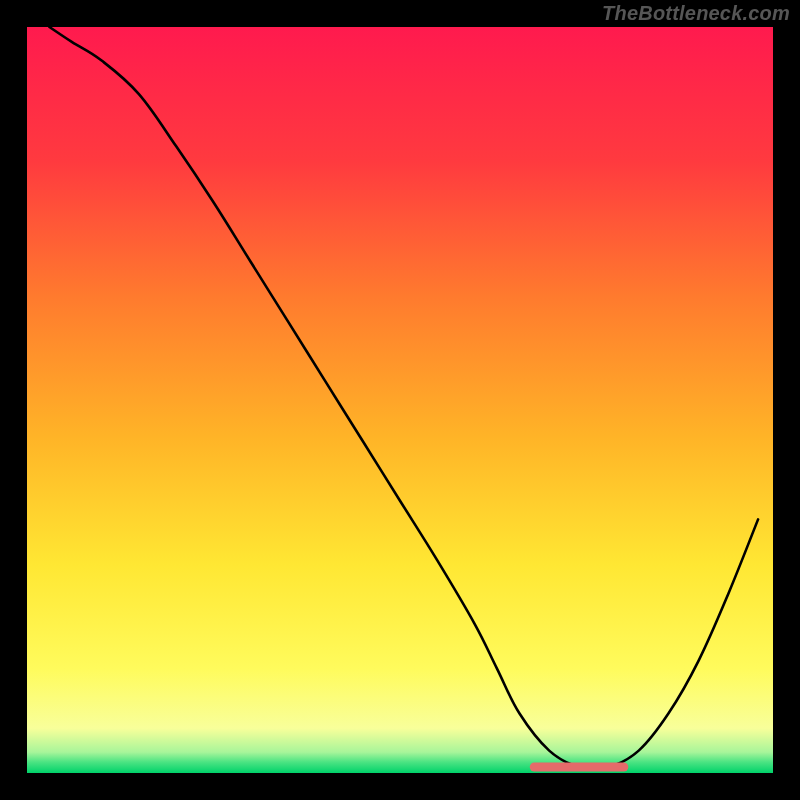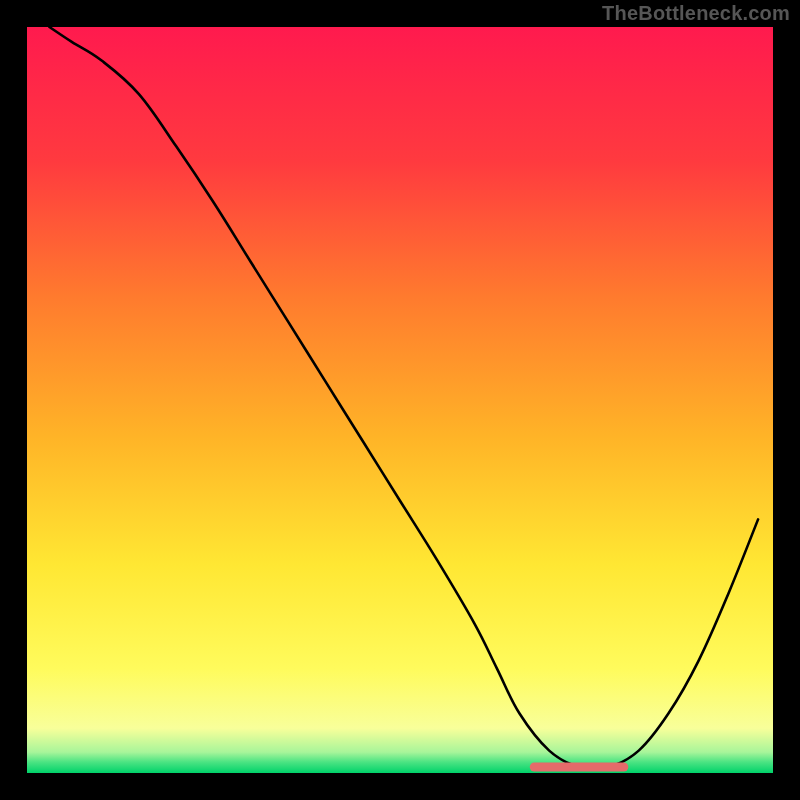--- a/index.html
+++ b/index.html
@@ -19,20 +19,21 @@
   .watermark {
     position: absolute;
     top: 2px;
     right: 10px;
     font-family: Arial, Helvetica, sans-serif;
     font-size: 20px;
     font-weight: 600;
     color: #565656;
     letter-spacing: 0.2px;
     user-select: none;
+    font-style: italic;
     -webkit-font-smoothing: antialiased;
   }
   svg {
     position: absolute;
     left: 0;
     top: 0;
   }
 </style>
 </head>
 <body>

